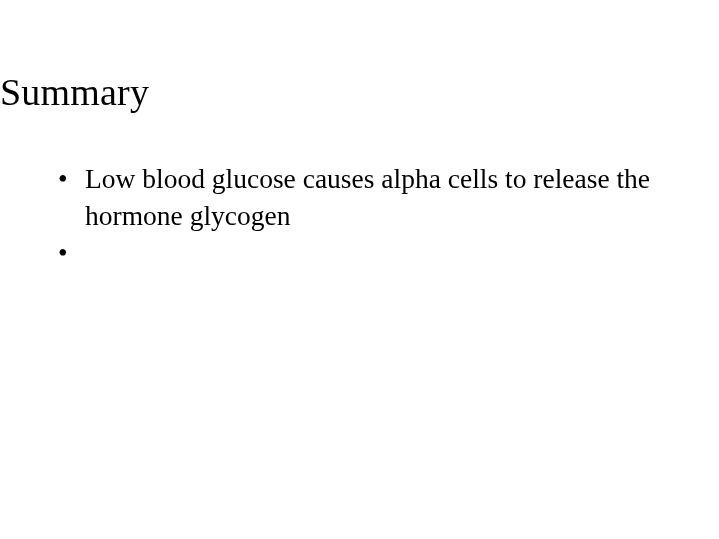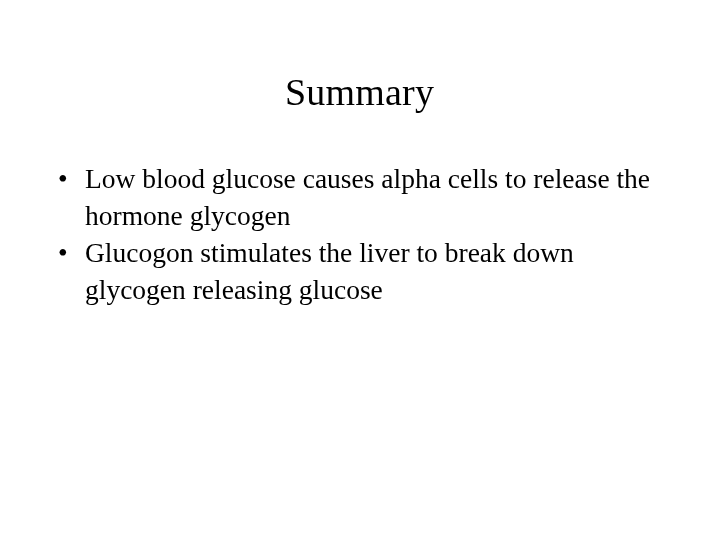--- a/index.html
+++ b/index.html
@@ -22,21 +22,21 @@
     height: 539px;
     background: #ffffff;
     box-sizing: border-box;
   }
 
   .slide-title {
     position: absolute;
     left: 0;
     top: 70px;
     width: 719px;
-    text-align: center;
+    text-align: left;
     font-size: 38px;
     line-height: 44px;
     font-weight: normal;
     letter-spacing: 0.2px;
     color: #000000;
     margin: 0;
     white-space: nowrap;
   }
 
   .slide-body {
@@ -87,19 +87,18 @@
   <div class="slide-body">
     <ul class="bullet-list">
 
       <li class="bullet-item">
         <span class="bullet-marker">•</span>
         <span class="bullet-text">Low blood glucose causes alpha cells to release the hormone glycogen</span>
       </li>
 
       <li class="bullet-item">
         <span class="bullet-marker">•</span>
-        <span class="bullet-text">Glucogon stimulates the liver to break down glycogen releasing glucose</span>
       </li>
 
     </ul>
   </div>
 
 </div>
 
 </body></html>

